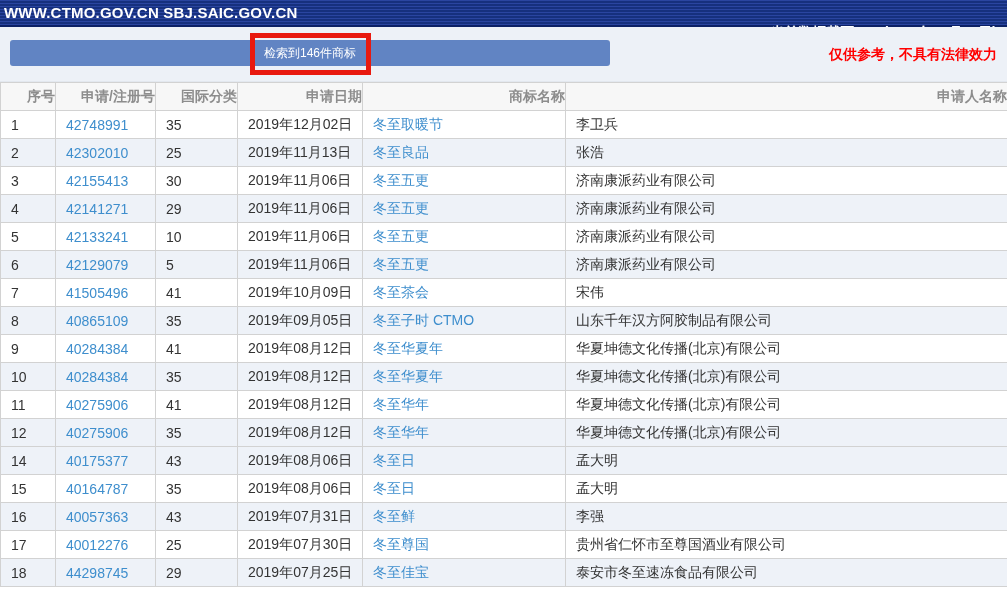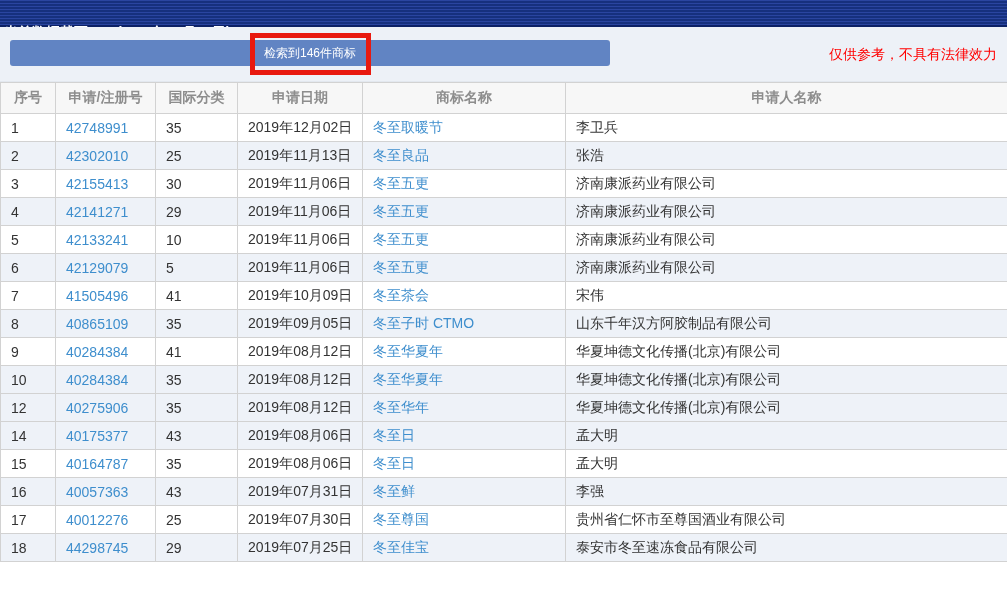--- a/index.html
+++ b/index.html
@@ -63,21 +63,21 @@
     width: 121px;
     height: 42px;
     border: 5px solid #e8190f;
     pointer-events: none;
   }
   .disclaimer {
     position: absolute;
     right: 10px;
     top: 19px;
     color: #ff0000;
-    font-weight: normal;
+    font-weight: bold;
     font-size: 14px;
   }
 
   
   table.results {
     width: 1007px;
     border-collapse: collapse;
     table-layout: fixed;
     border: 1px solid #c6c6c6;
   }
@@ -87,34 +87,35 @@
     padding: 0 0 0 10px;
     overflow: hidden;
     white-space: nowrap;
     font-size: 14px;
     font-weight: normal;
   }
   table.results thead th {
     background: #f7f7f7;
     color: #8d8d8d;
     font-weight: bold;
-    text-align: center;
-    padding: 6px;
+    text-align: right;
+    padding: 0;
   }
   table.results tbody tr { background: #ffffff; }
   table.results tbody tr.alt { background: #eef2f8; }
   table.results a {
     color: #3e8ecd;
     text-decoration: none;
   }
 </style>
 </head>
 <body>
 
 <div class="topbar">
+  <span class="site-title">WWW.CTMO.GOV.CN SBJ.SAIC.GOV.CN</span>
   <span class="right-group">
     <a href="#">帮助</a>
     <span class="cutoff">
       <span>当前数据截至：</span>
       <span>(2019年12月05日)</span>
     </span>
   </span>
 </div>
 
 <div class="banner">
@@ -216,20 +217,28 @@
         <td>华夏坤德文化传播(北京)有限公司</td>
       </tr>
       <tr class="alt">
         <td>10</td>
         <td><a href="#">40284384</a></td>
         <td>35</td>
         <td>2019年08月12日</td>
         <td><a href="#">冬至华夏年</a></td>
         <td>华夏坤德文化传播(北京)有限公司</td>
       </tr>
+      <tr>
+        <td>11</td>
+        <td><a href="#">40275906</a></td>
+        <td>41</td>
+        <td>2019年08月12日</td>
+        <td><a href="#">冬至华年</a></td>
+        <td>华夏坤德文化传播(北京)有限公司</td>
+      </tr>
       <tr class="alt">
         <td>12</td>
         <td><a href="#">40275906</a></td>
         <td>35</td>
         <td>2019年08月12日</td>
         <td><a href="#">冬至华年</a></td>
         <td>华夏坤德文化传播(北京)有限公司</td>
       </tr>
       <tr class="alt">
         <td>14</td>

